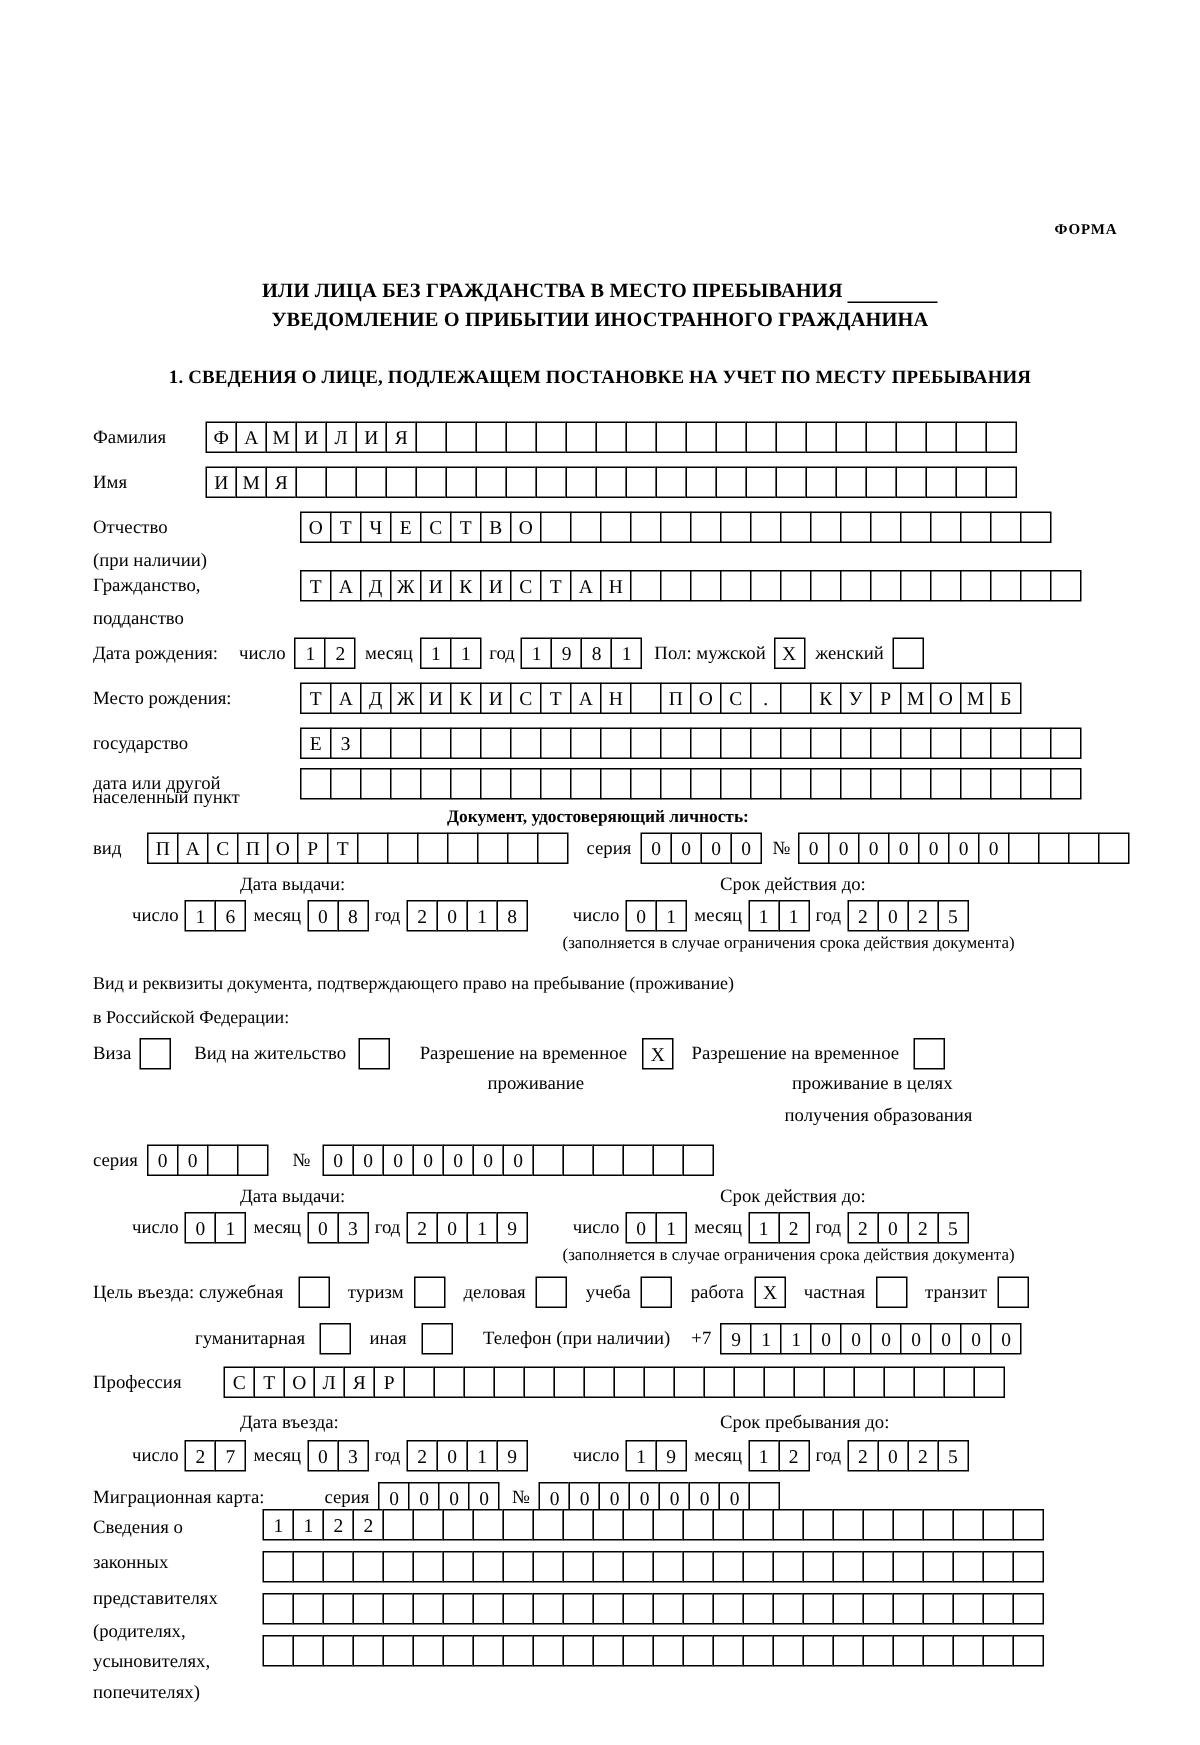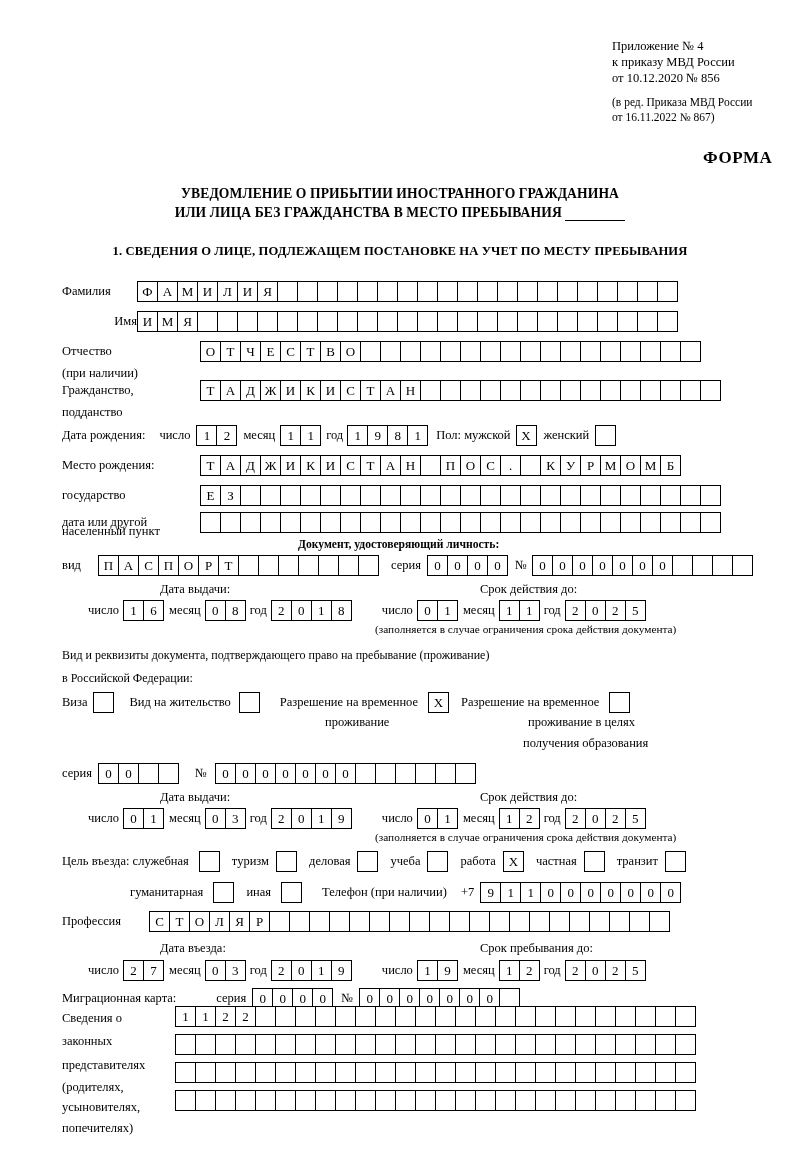--- a/index.html
+++ b/index.html
@@ -30,21 +30,21 @@
   }
   .hdr .small {
     margin-top: 9px;
     font-size: 11.5px;
     line-height: 15px;
   }
   .forma {
     position: absolute;
     top: 148px;
     left: 703px;
-    font-size: 17px;
+    font-size: 10px;
     font-weight: bold;
     letter-spacing: 0.6px;
   }
   .title {
     position: absolute;
     top: 184px;
     left: 0;
     width: 800px;
     text-align: center;
     font-size: 13.6px;
@@ -111,36 +111,29 @@
   .note {
     font-size: 11.3px;
   }
   .bold { font-weight: bold; }
 </style>
 </head>
 <body>
 
 <div class="page">
 
-  <div class="hdr">
-    <div>Приложение № 4</div>
-    <div>к приказу МВД России</div>
-    <div>от 10.12.2020 № 856</div>
-    <div class="small">(в ред. Приказа МВД России</div>
-    <div class="small" style="margin-top:0">от 16.11.2022 № 867)</div>
-  </div>
 
   <div class="forma">ФОРМА</div>
 
   <div class="title">
-    <div>УВЕДОМЛЕНИЕ О ПРИБЫТИИ ИНОСТРАННОГО ГРАЖДАНИНА</div>
     <div>
       <span>ИЛИ ЛИЦА БЕЗ ГРАЖДАНСТВА В МЕСТО ПРЕБЫВАНИЯ</span>
       <span class="ul"></span>
     </div>
+    <div>УВЕДОМЛЕНИЕ О ПРИБЫТИИ ИНОСТРАННОГО ГРАЖДАНИНА</div>
   </div>
 
   <div class="section1">1. СВЕДЕНИЯ О ЛИЦЕ, ПОДЛЕЖАЩЕМ ПОСТАНОВКЕ НА УЧЕТ ПО МЕСТУ ПРЕБЫВАНИЯ</div>
 
   <div class="row" style="top:281px; left:62px;">
     <span class="lbl" style="width:75px; display:inline-block;">Фамилия</span>
     <span class="boxes">
         <span class="cell">Ф</span>
         <span class="cell">А</span>
         <span class="cell">М</span>
@@ -165,21 +158,21 @@
         <span class="cell"></span>
         <span class="cell"></span>
         <span class="cell"></span>
         <span class="cell"></span>
         <span class="cell"></span>
         <span class="cell"></span>
       </span>
   </div>
 
   <div class="row" style="top:311px; left:62px;">
-    <span class="lbl" style="width:75px; display:inline-block;text-align:right;">Имя</span>
+    <span class="lbl" style="width:75px; display:inline-block;">Имя</span>
     <span class="boxes">
         <span class="cell">И</span>
         <span class="cell">М</span>
         <span class="cell">Я</span>
         <span class="cell"></span>
         <span class="cell"></span>
         <span class="cell"></span>
         <span class="cell"></span>
         <span class="cell"></span>
         <span class="cell"></span>

